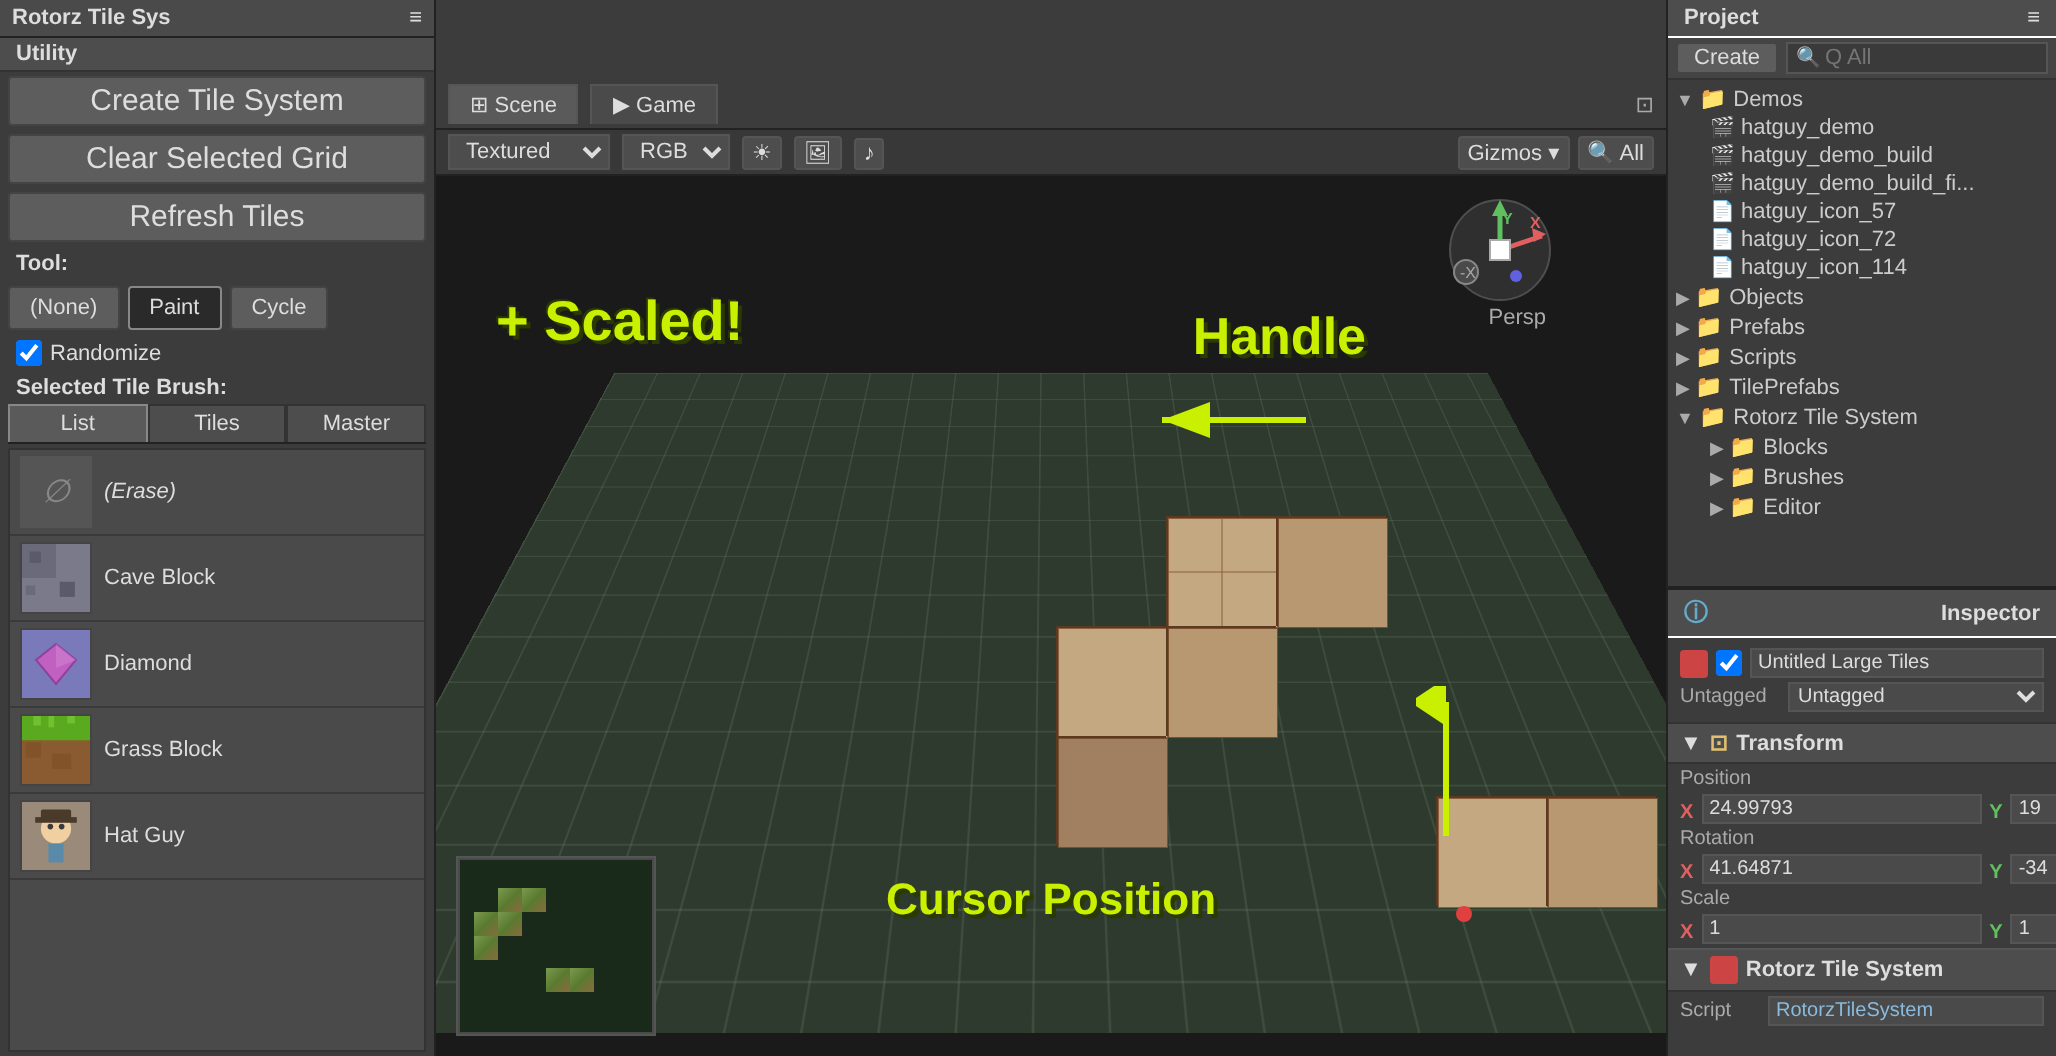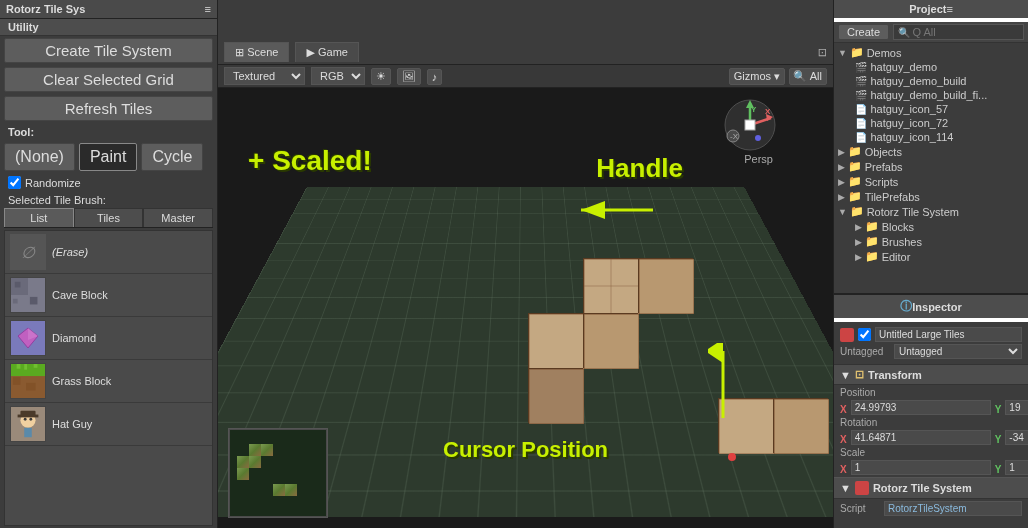--- a/index.html
+++ b/index.html
@@ -85,38 +85,38 @@
       gap: 4px;
     }
 
     .tool-btn {
       padding: 4px 10px;
       background: #5d5d5d;
       color: #ddd;
       border: 1px solid #444;
       border-radius: 2px;
       cursor: pointer;
-      font-size: 16px;
+      font-size: 11px;
     }
     .tool-btn.active {
       background: #2a2a2a;
       border-color: #888;
     }
 
     .checkbox-row {
       display: flex;
       align-items: center;
       padding: 3px 8px;
       gap: 4px;
       font-size: 11px;
     }
 
     .selected-brush-label {
       padding: 2px 8px 2px;
-      font-weight: normal;
+      font-weight: bold;
       font-size: 11px;
       color: #ddd;
     }
 
     .tabs-row {
       display: flex;
       border-bottom: 1px solid #222;
       margin: 0 4px;
     }
     .tab-btn {
@@ -344,24 +344,24 @@
       flex: 1;
       overflow: hidden;
     }
 
     .panel-header {
       background: #4d4d4d;
       padding: 3px 8px;
       font-weight: bold;
       font-size: 11px;
       color: #ddd;
-      border-bottom: 4px solid #ffffff;
-      display: flex;
-      align-items: center;
-      justify-content: center;
+      border-bottom: 1px solid #ffffff;
+      display: flex;
+      align-items: center;
+      justify-content: space-between;
     }
 
     .project-toolbar {
       display: flex;
       align-items: center;
       padding: 2px 4px;
       background: #444;
       border-bottom: 1px solid #333;
       gap: 4px;
     }

